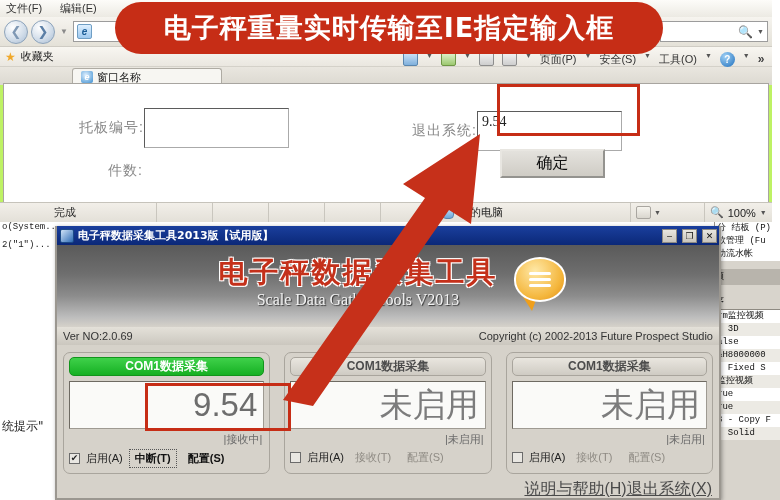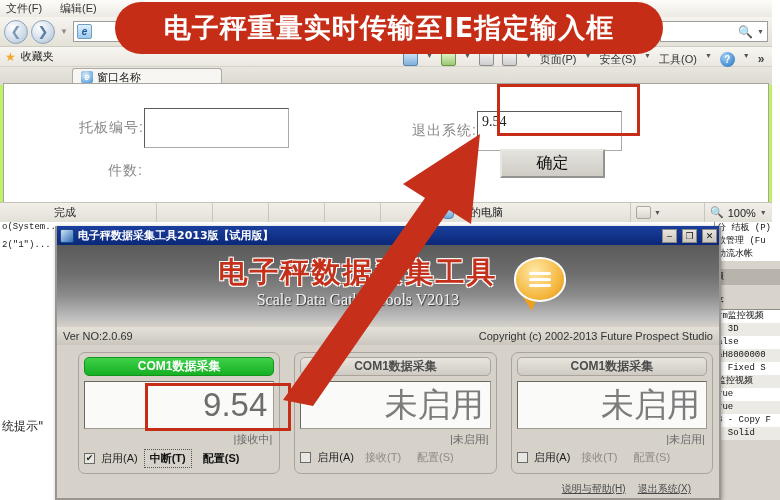--- a/index.html
+++ b/index.html
@@ -217,21 +217,21 @@
     position:absolute; left:466px; top:52px; width:0; height:0;
     border-left:9px solid transparent; border-right:5px solid transparent;
     border-top:14px solid #ef9f1c;
   }
   #app-verbar {
     height:18px; background:linear-gradient(#e4e1d9,#cbc7bf);
     display:flex; align-items:center; justify-content:space-between;
     padding:0 6px; font-size:11px; color:#333;
     font-family:"Liberation Sans",sans-serif;
   }
-  #panels { display:flex; gap:14px; padding:7px 6px 0 21px;justify-content:center; }
+  #panels { display:flex; gap:14px; padding:7px 6px 0 6px;justify-content:center; }
   .panel {
     flex:1; background:#d6d2ca; border:1px solid #a9a59d; border-radius:7px;
     padding:4px 5px 5px 5px; position:relative;
   }
   .panel-head {
     height:19px; border-radius:5px; display:flex; align-items:center; justify-content:center;
     font-size:12px; font-weight:bold; margin-bottom:5px;
   }
   .panel-head.active { background:linear-gradient(#3fd14a,#16b023); color:#ffffff; border:1px solid #12941c; }
   .panel-head.idle { background:linear-gradient(#e9e6df,#cfcbc3); color:#4c4c4c; border:1px solid #a9a59d; }
@@ -256,22 +256,22 @@
     font-size:11px; color:#111; white-space:nowrap; font-weight:bold;
   }
   .pbtn.plain { border:none; font-weight:bold; }
   .pbtn.dimmed { color:#8f8b84; border:none; font-weight:normal; }
   #com1-highlight {
     position:absolute; left:145px; top:383px; width:146px; height:48px;
     border:3px solid #c62d16; z-index:24; pointer-events:none;
   }
   #app-footer {
     position:absolute; left:0; right:0; bottom:0; height:18px;
-    display:flex; align-items:center; justify-content:flex-end; gap:12px;
-    padding-right:28px; font-size:10px; color:#4a4a4a;
+    display:flex; align-items:center; justify-content:flex-end; 
+    padding-right:7px; font-size:16px; color:#4a4a4a;
   }
   .u { text-decoration:underline; }
 </style>
 </head>
 <body>
 
 <div id="bg-ide">
   <div class="code-frag" style="left:2px; top:222px;">o(System...</div>
   <div class="code-frag" style="left:2px; top:240px;">2("1")...</div>
   <div class="code-frag" style="left:2px; top:418px; font-size:12px; font-family:'DejaVu Sans',sans-serif;">统提示"</div>

